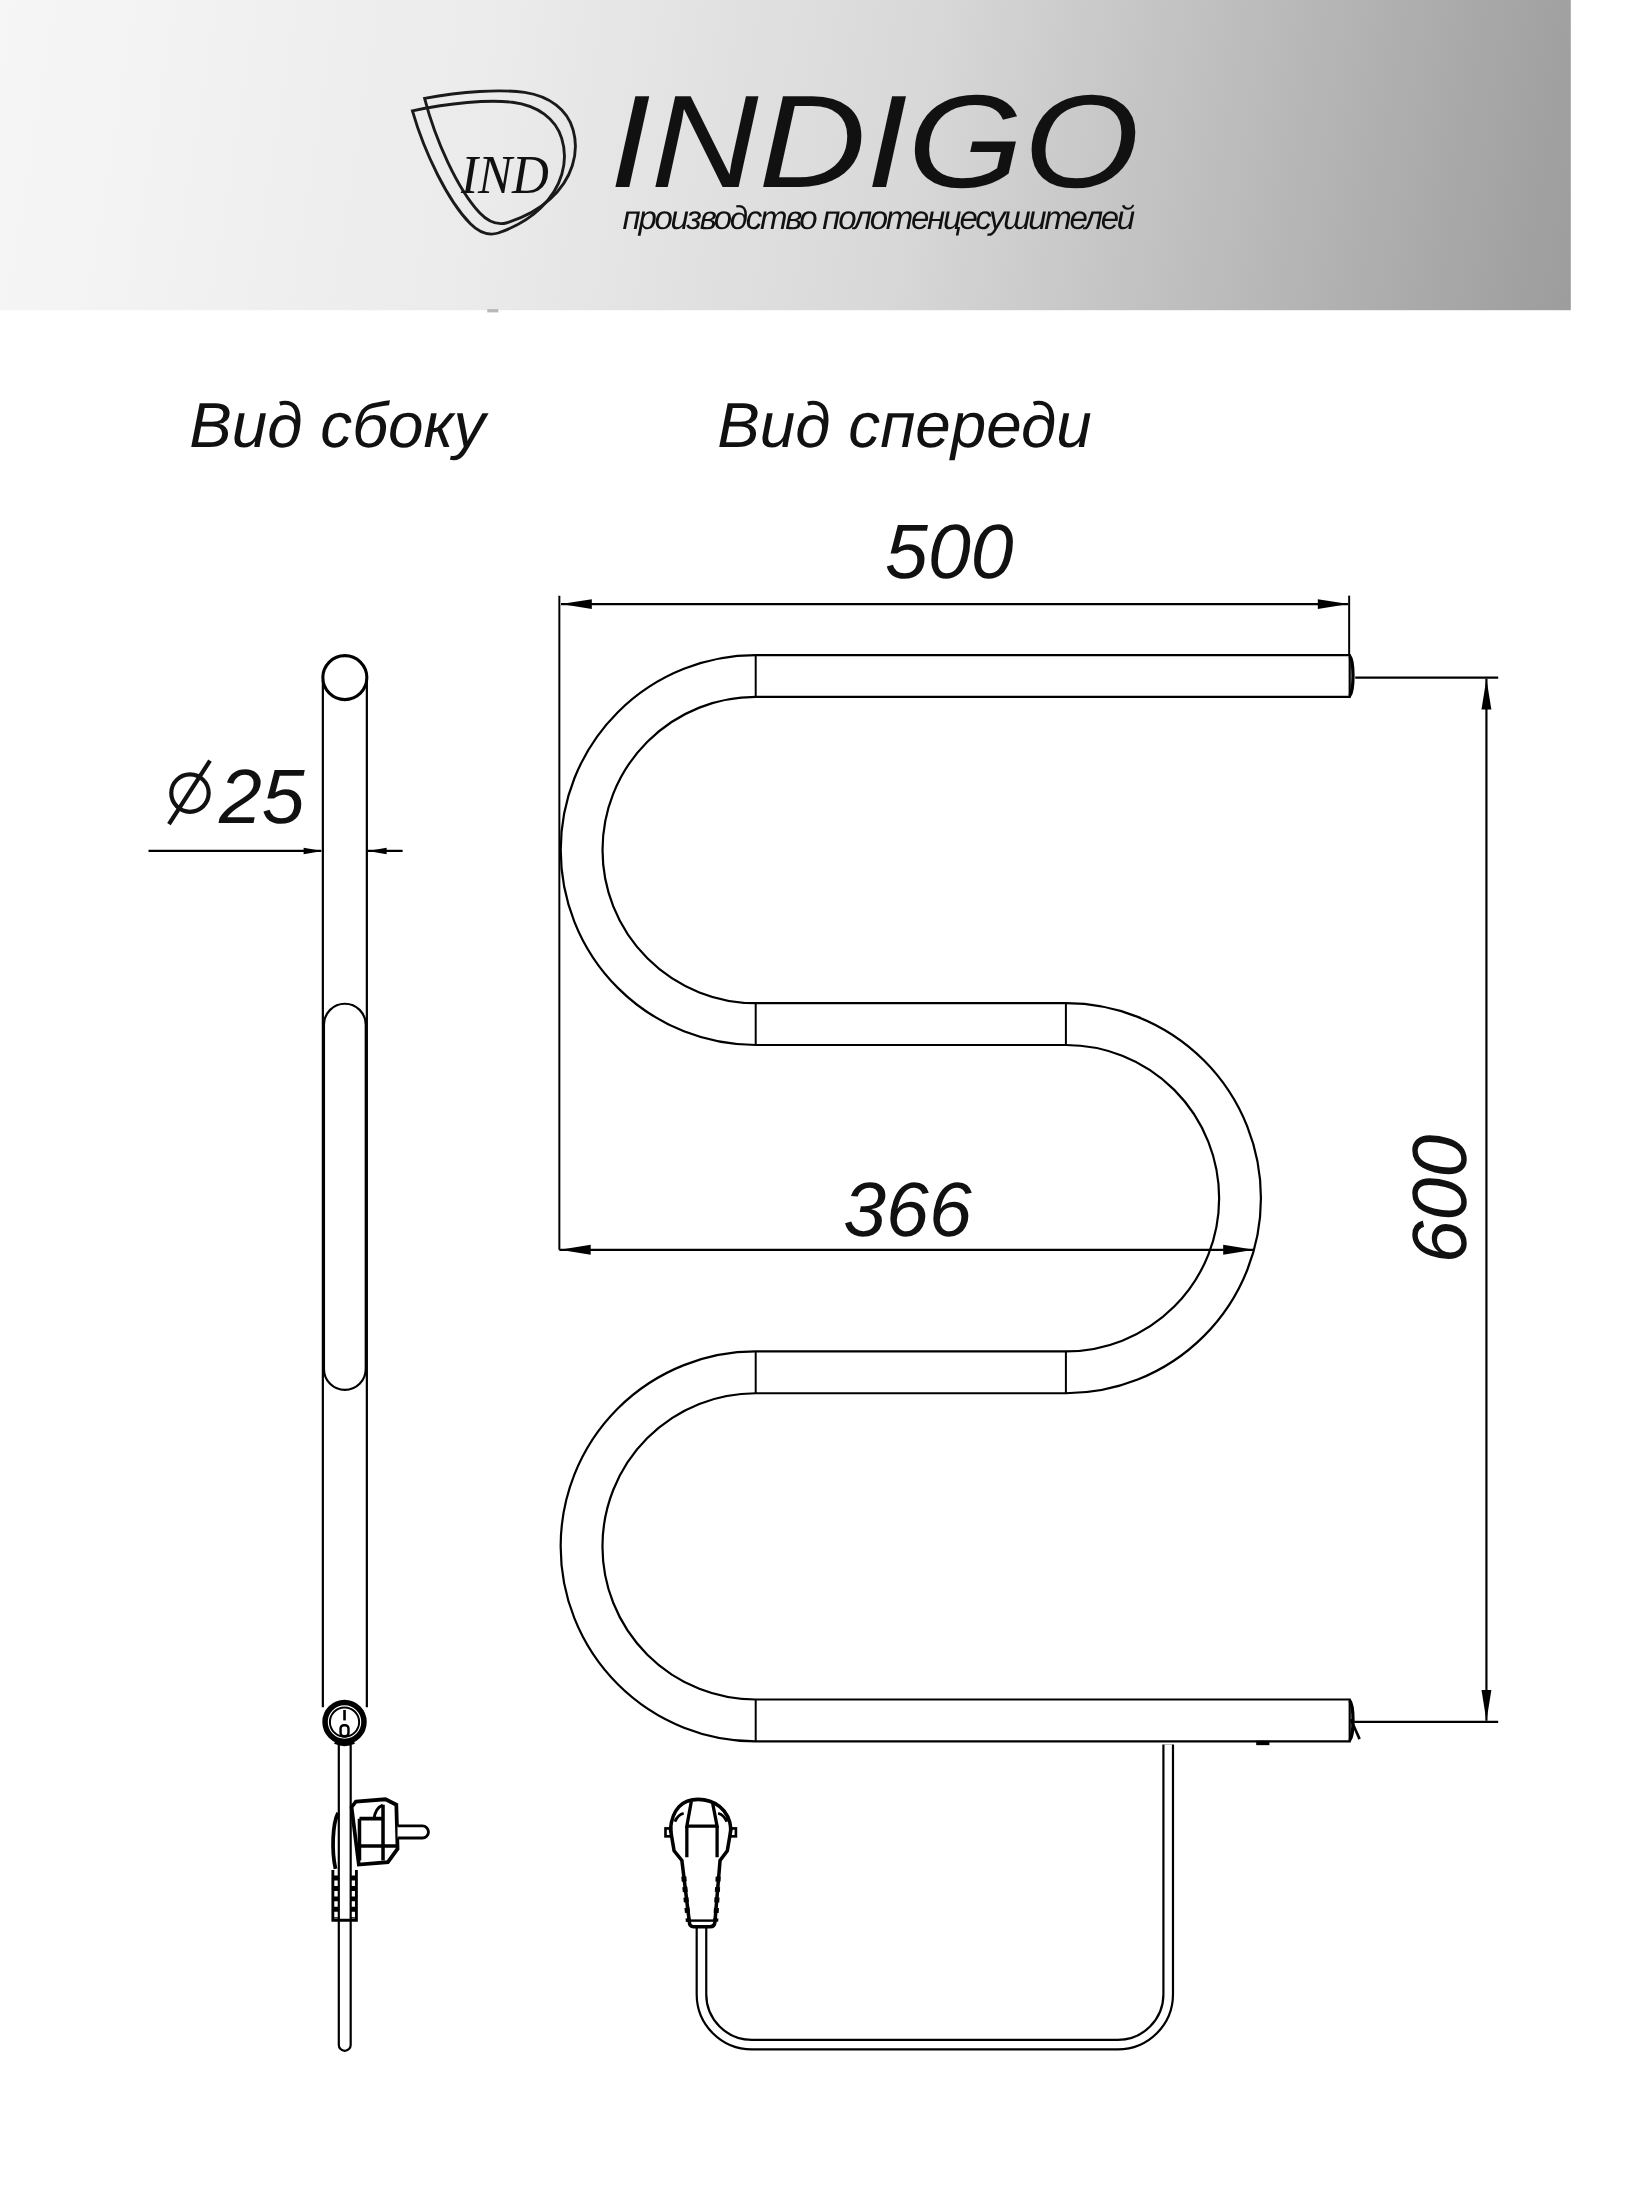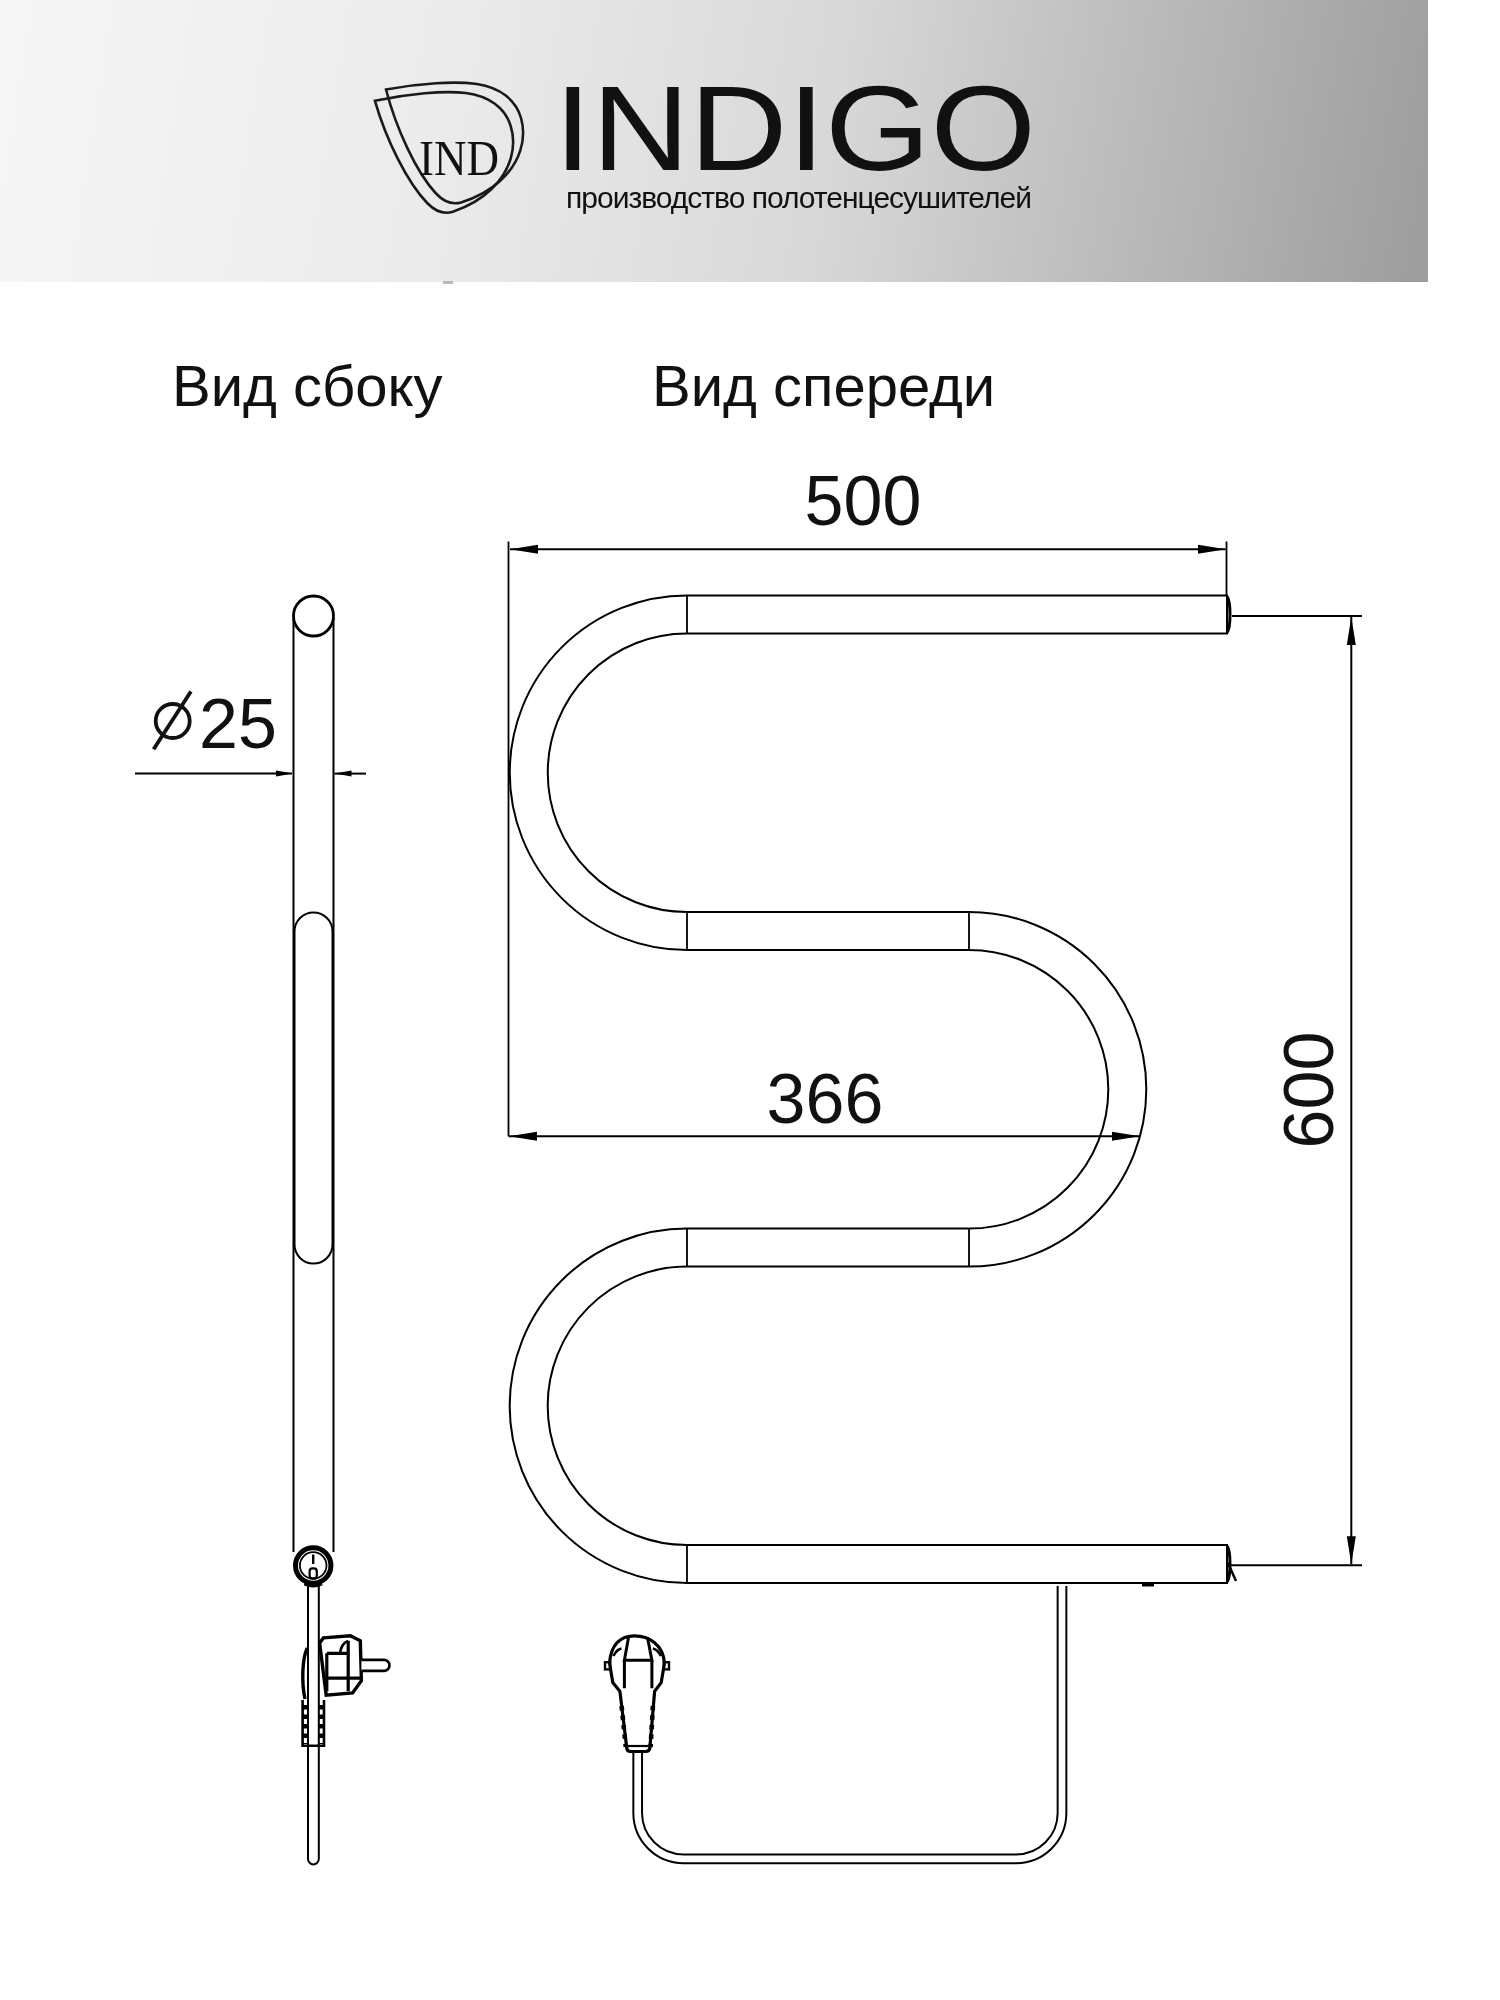--- a/index.html
+++ b/index.html
@@ -1,17 +1,17 @@
 <!DOCTYPE html>
 <html><head>
 <meta charset="utf-8">
 <style>
   html,body{margin:0;padding:0;width:1500px;height:2000px;background:#fff;
     font-family:"Liberation Sans", sans-serif;}
-  #page{position:relative;width:1428px;height:2000px;overflow:hidden;}
+  #page{position:relative;width:1428px;height:2000px;overflow:hidden;font-style:italic;}
   #band{position:absolute;left:0;top:0;width:1500px;height:282px;
     background:linear-gradient(99deg,#f7f6f7 0%,#eceBec 30%,#d9d8d9 55%,#a8a7a8 88%,#979697 100%);}
   svg text{font-family:"Liberation Sans", sans-serif;fill:#111;}
 </style>
 </head>
 <body>
 <div id="page">
 
   <div id="band"></div>
 

